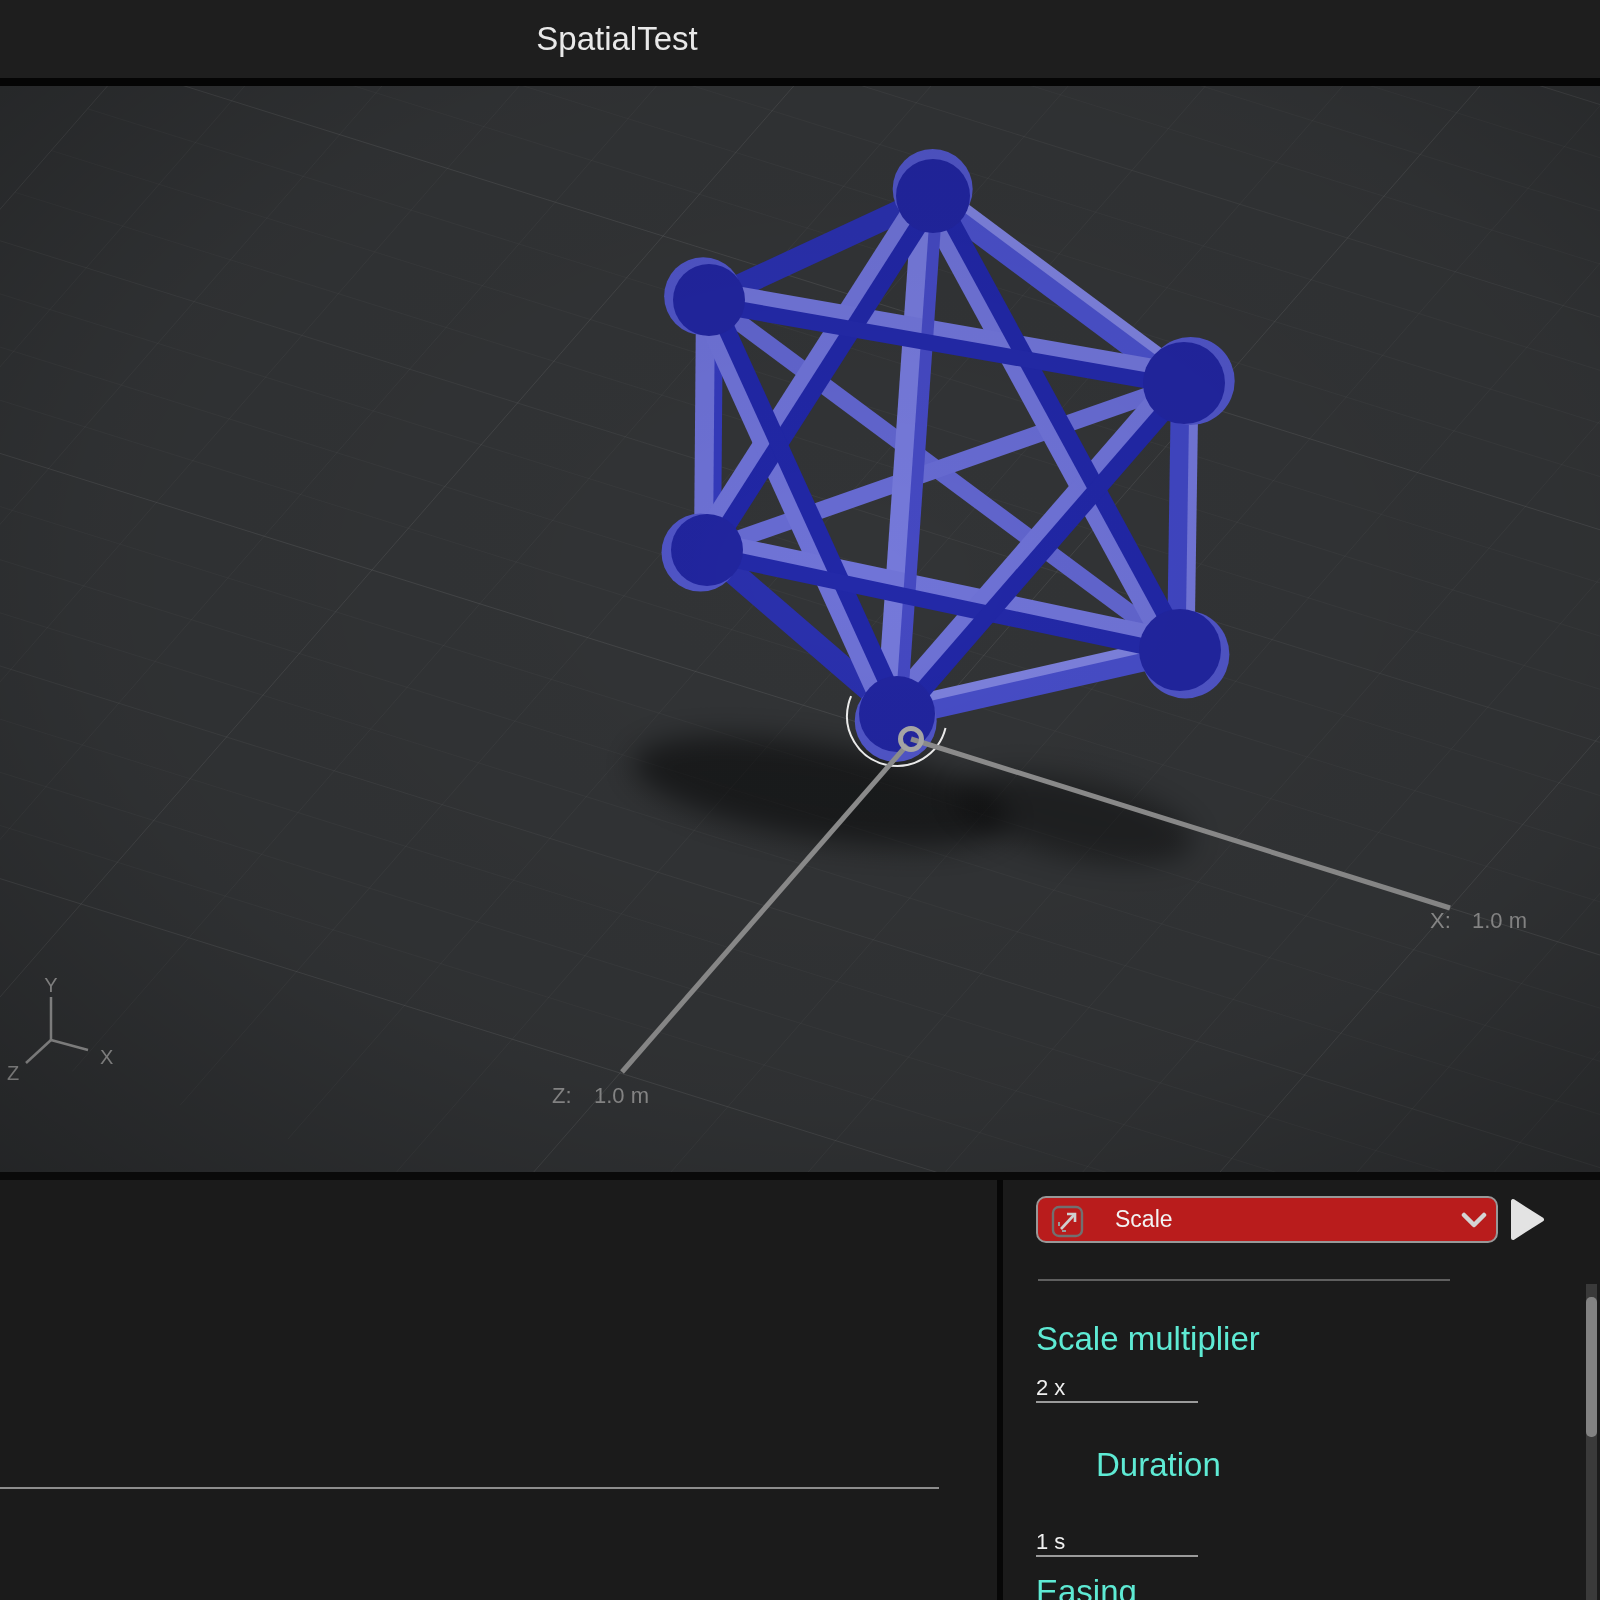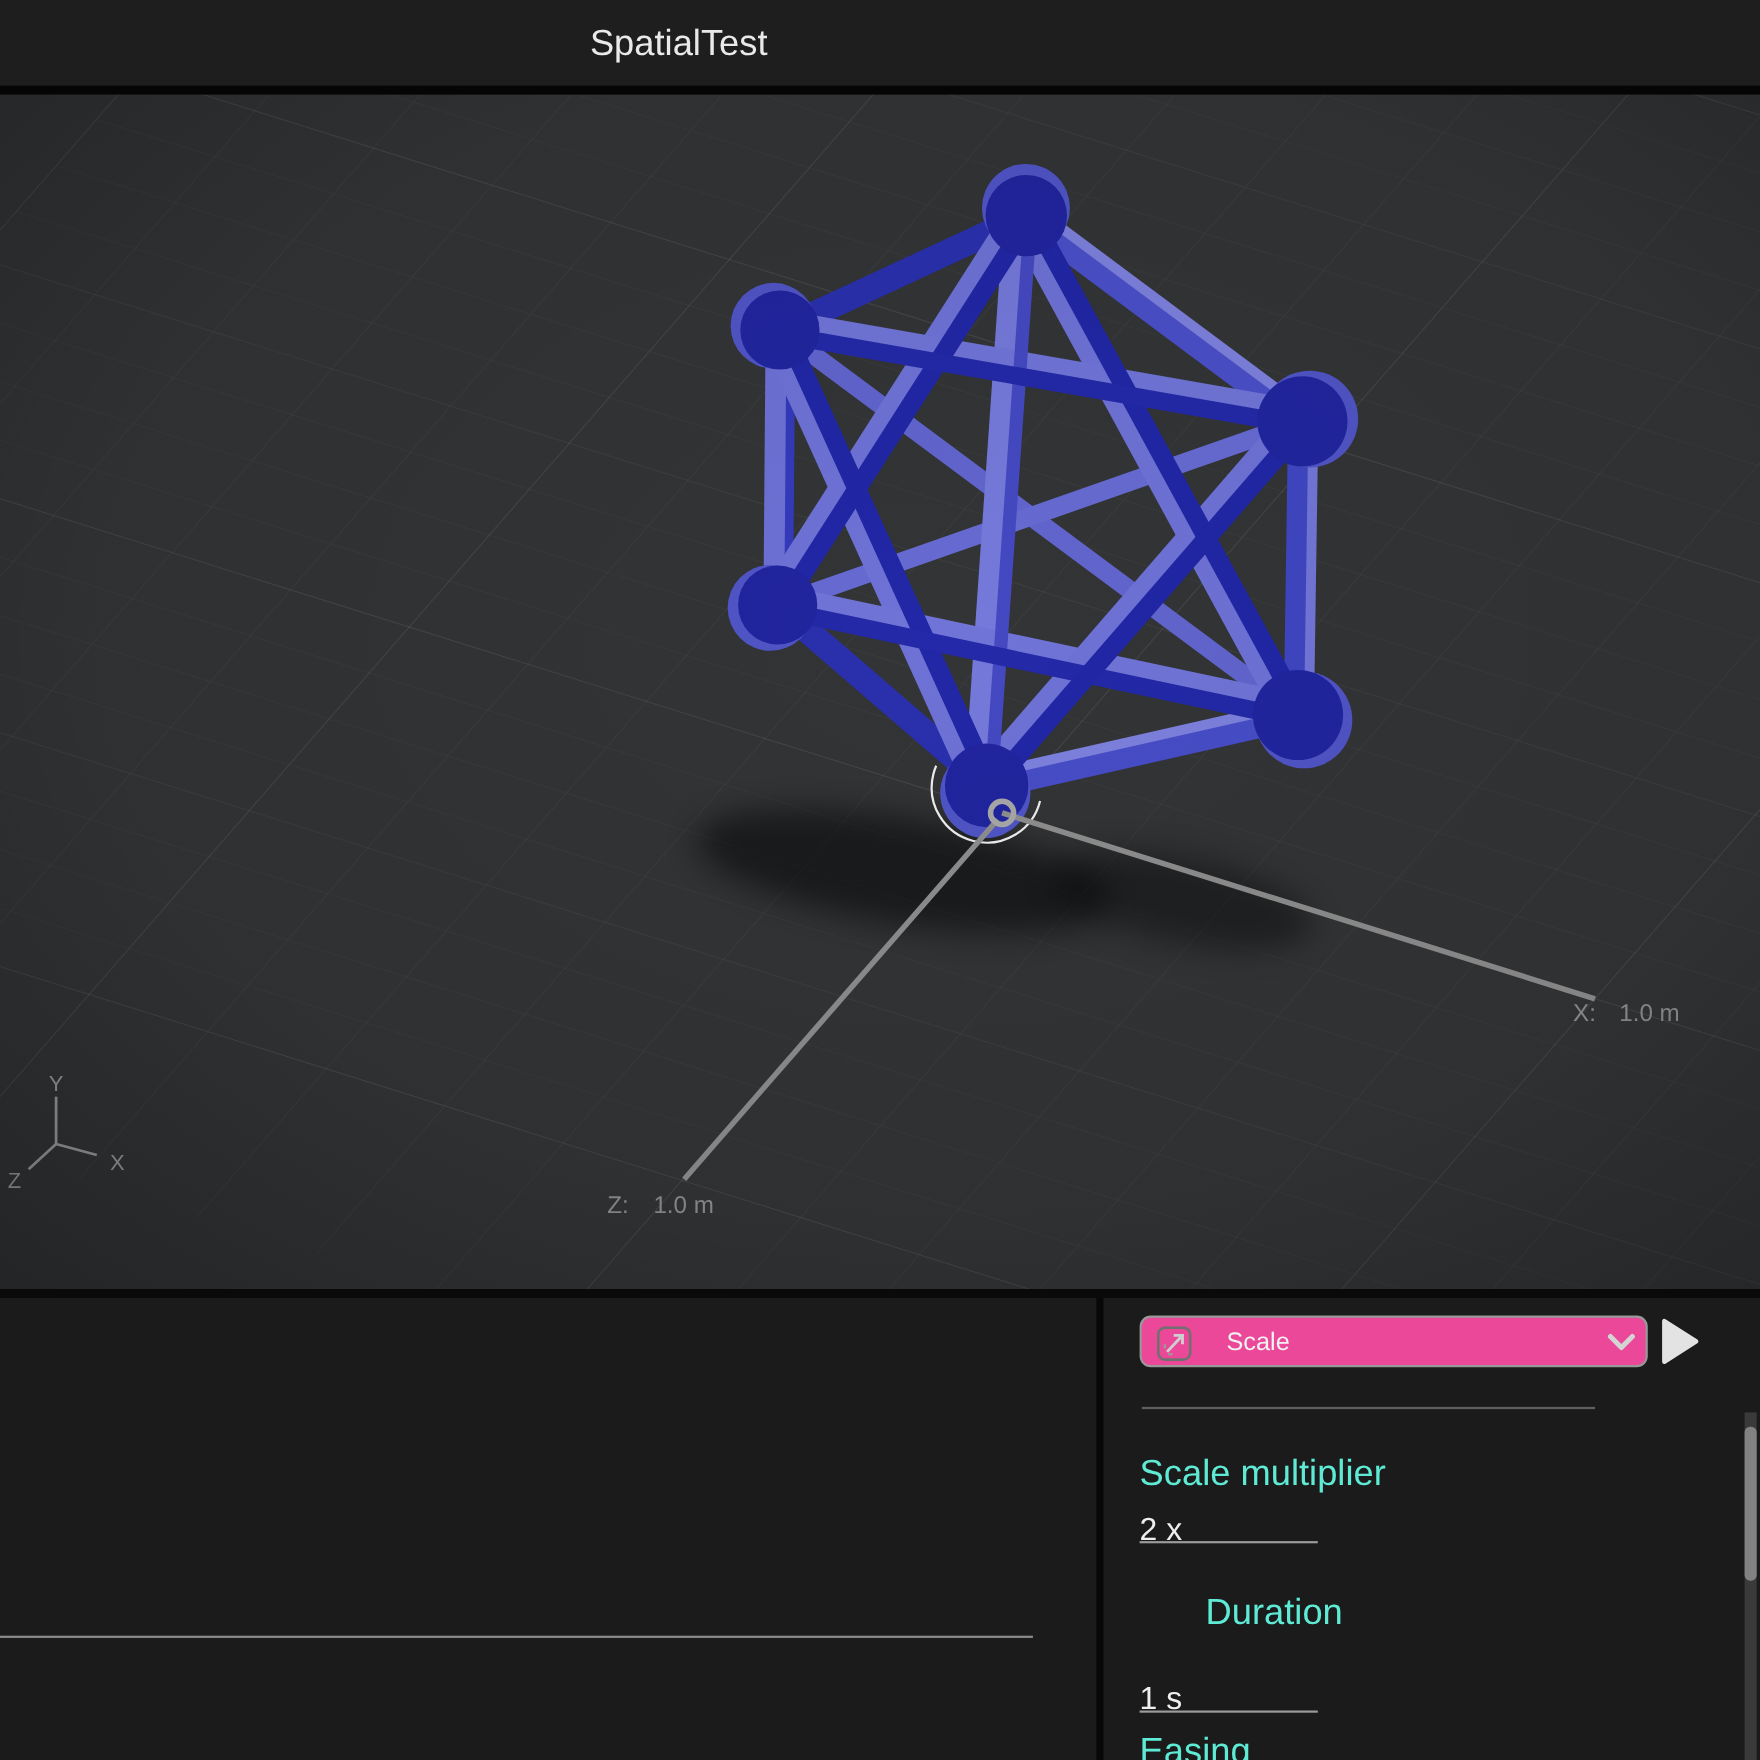--- a/index.html
+++ b/index.html
@@ -19,30 +19,30 @@
 
   
   #strip-bottom { left:0; top:1172px; width:1600px; height:8px; background:#0a0a0a; }
   #left-panel  { left:0; top:1180px; width:997px;  height:420px; background:#1b1b1b; }
   #panel-gap   { left:997px; top:1180px; width:6px; height:420px; background:#070707; }
   #right-panel { left:1003px; top:1180px; width:597px; height:420px; background:#1b1b1b; }
   #timeline-divider { left:0; top:1487px; width:939px; height:2px; background:#8d8d8d; }
 
   
   #action-dropdown { left:1036px; top:1196px; width:462px; height:47px;
-    background:#ec4899; border:2px solid #989898; border-radius:10px;
+    background:#b91c1c; border:2px solid #989898; border-radius:10px;
     display:flex; align-items:center; cursor:pointer; }
   #action-dropdown .dd-label { position:absolute; left:77px; top:0; height:43px;
     line-height:43px; color:#f2f2f2; font-size:23px; }
   #play-button { left:1505px; top:1196px; width:48px; height:47px; display:flex;
     align-items:center; cursor:pointer; }
   #inspector-separator { left:1038px; top:1279px; width:412px; height:2px; background:#5f5f5f; }
 
   .field-label { color:#5eead4; font-size:33px; }
-  .field-value { color:#efefef; font-size:29px; }
+  .field-value { color:#efefef; font-size:22px; }
   .field-input { width:162px; height:28px; border-bottom:2px solid #9b9b9b; cursor:text; }
   #fld0-label { left:1036px; top:1320px; }
   #fld0-input { left:1036px; top:1375px; }
   #fld1-label { left:1096px; top:1446px; }
   #fld1-input { left:1036px; top:1501px;margin-top:28px; }
   #fld2-label { left:1036px; top:1573px; }
 
   
   #scrollbar-track { left:1586px; top:1284px; width:11px; height:316px; background:#3a3a3a; }
   #scrollbar-thumb { left:1586px; top:1297px; width:11px; height:140px; background:#828282; border-radius:5px; }

